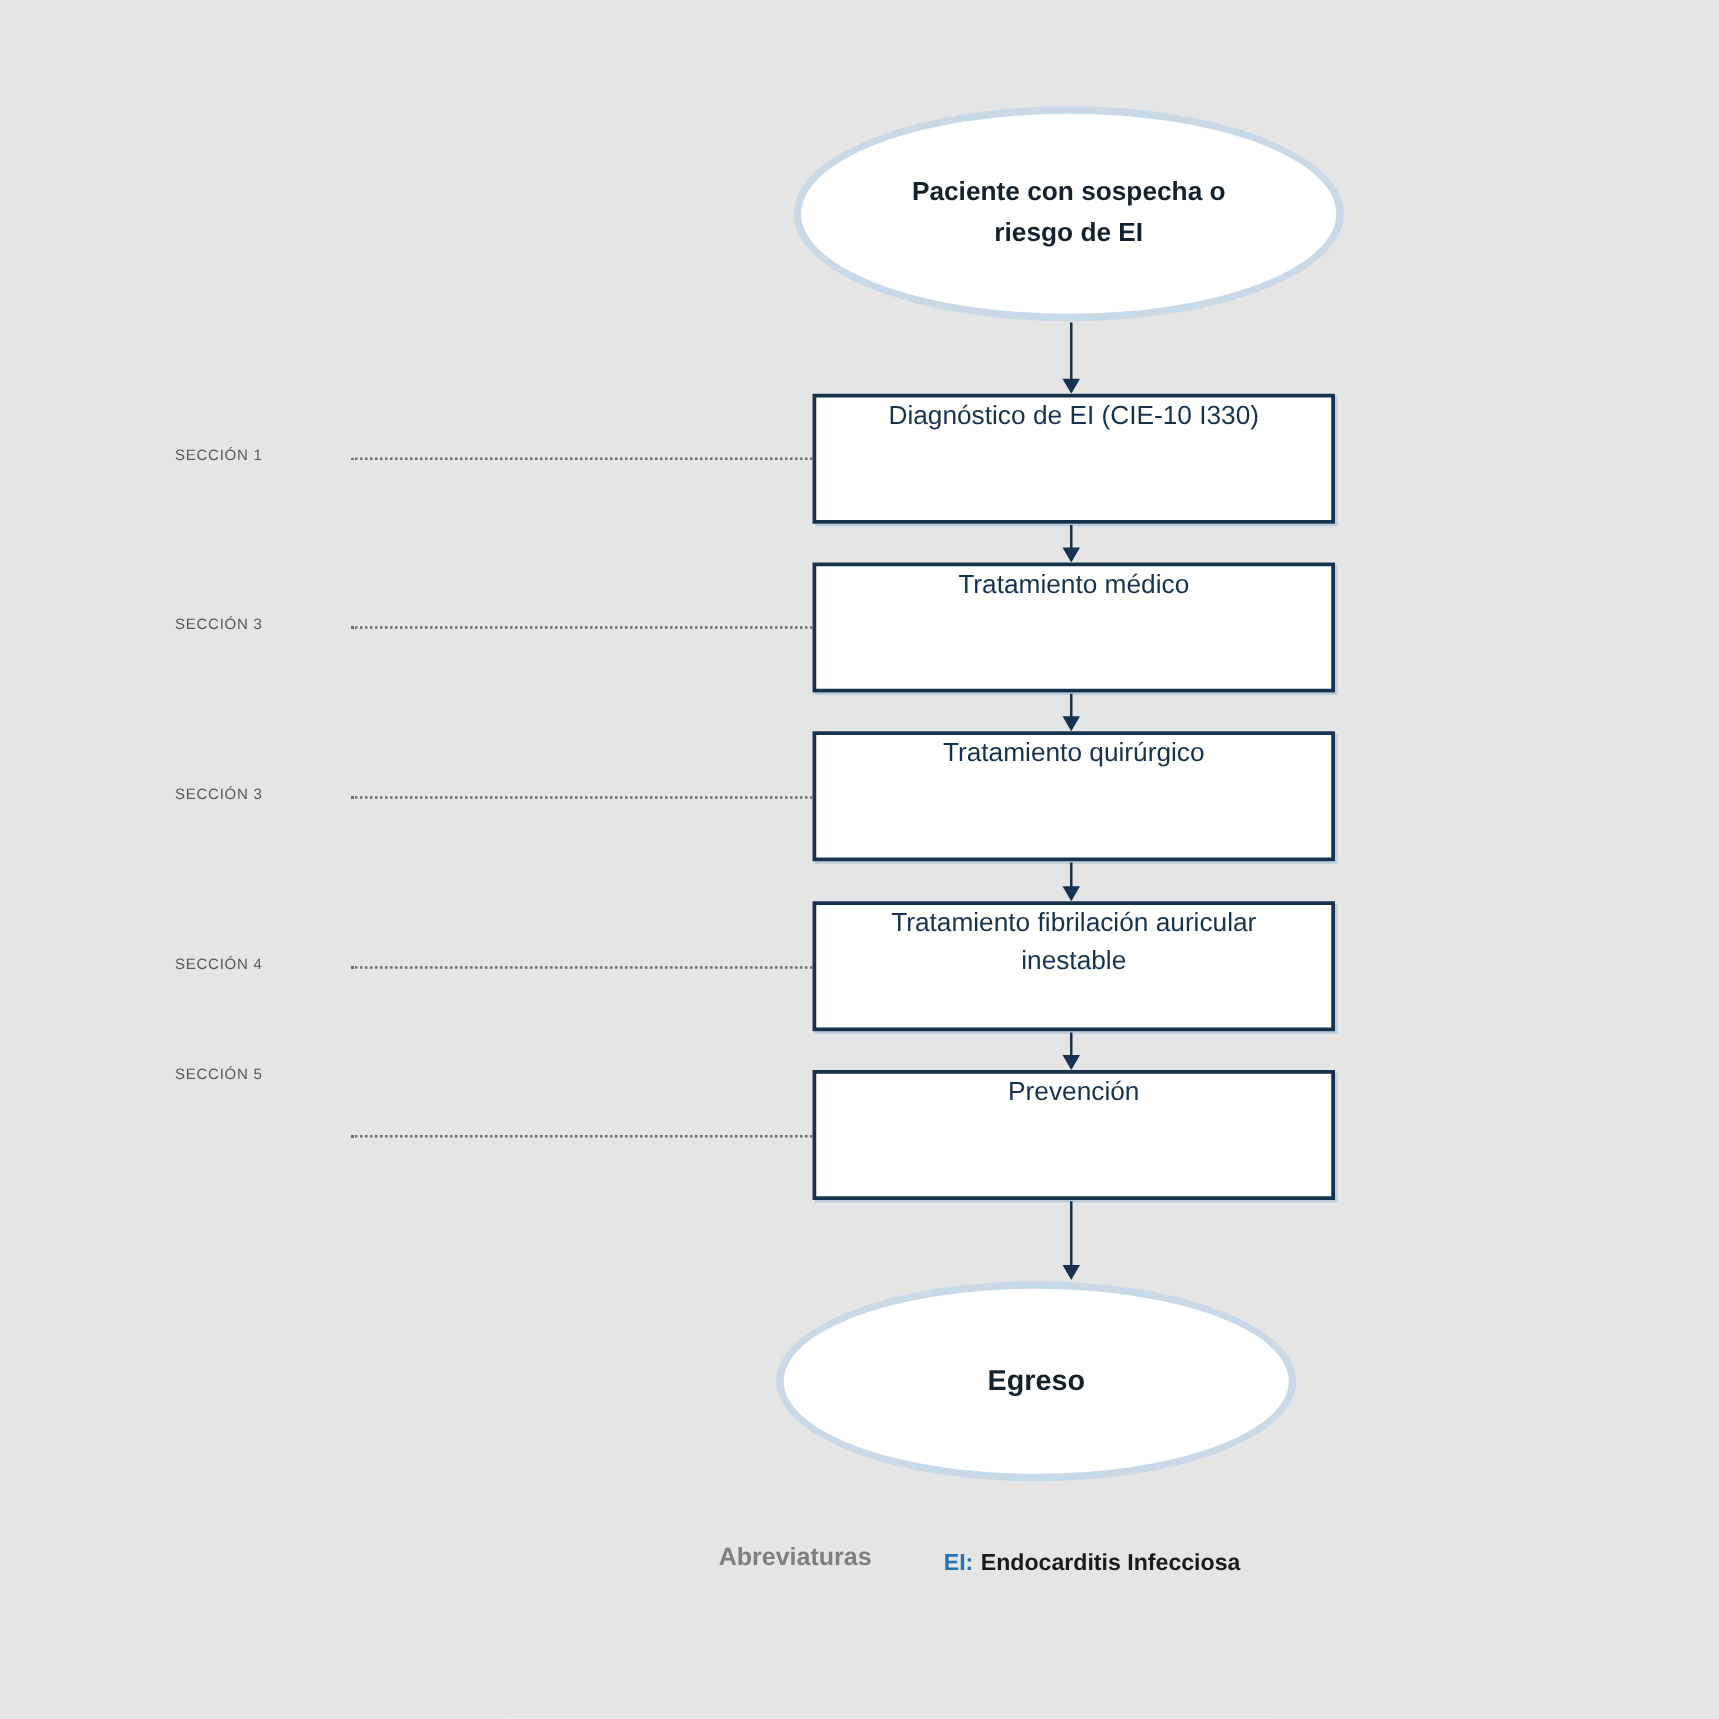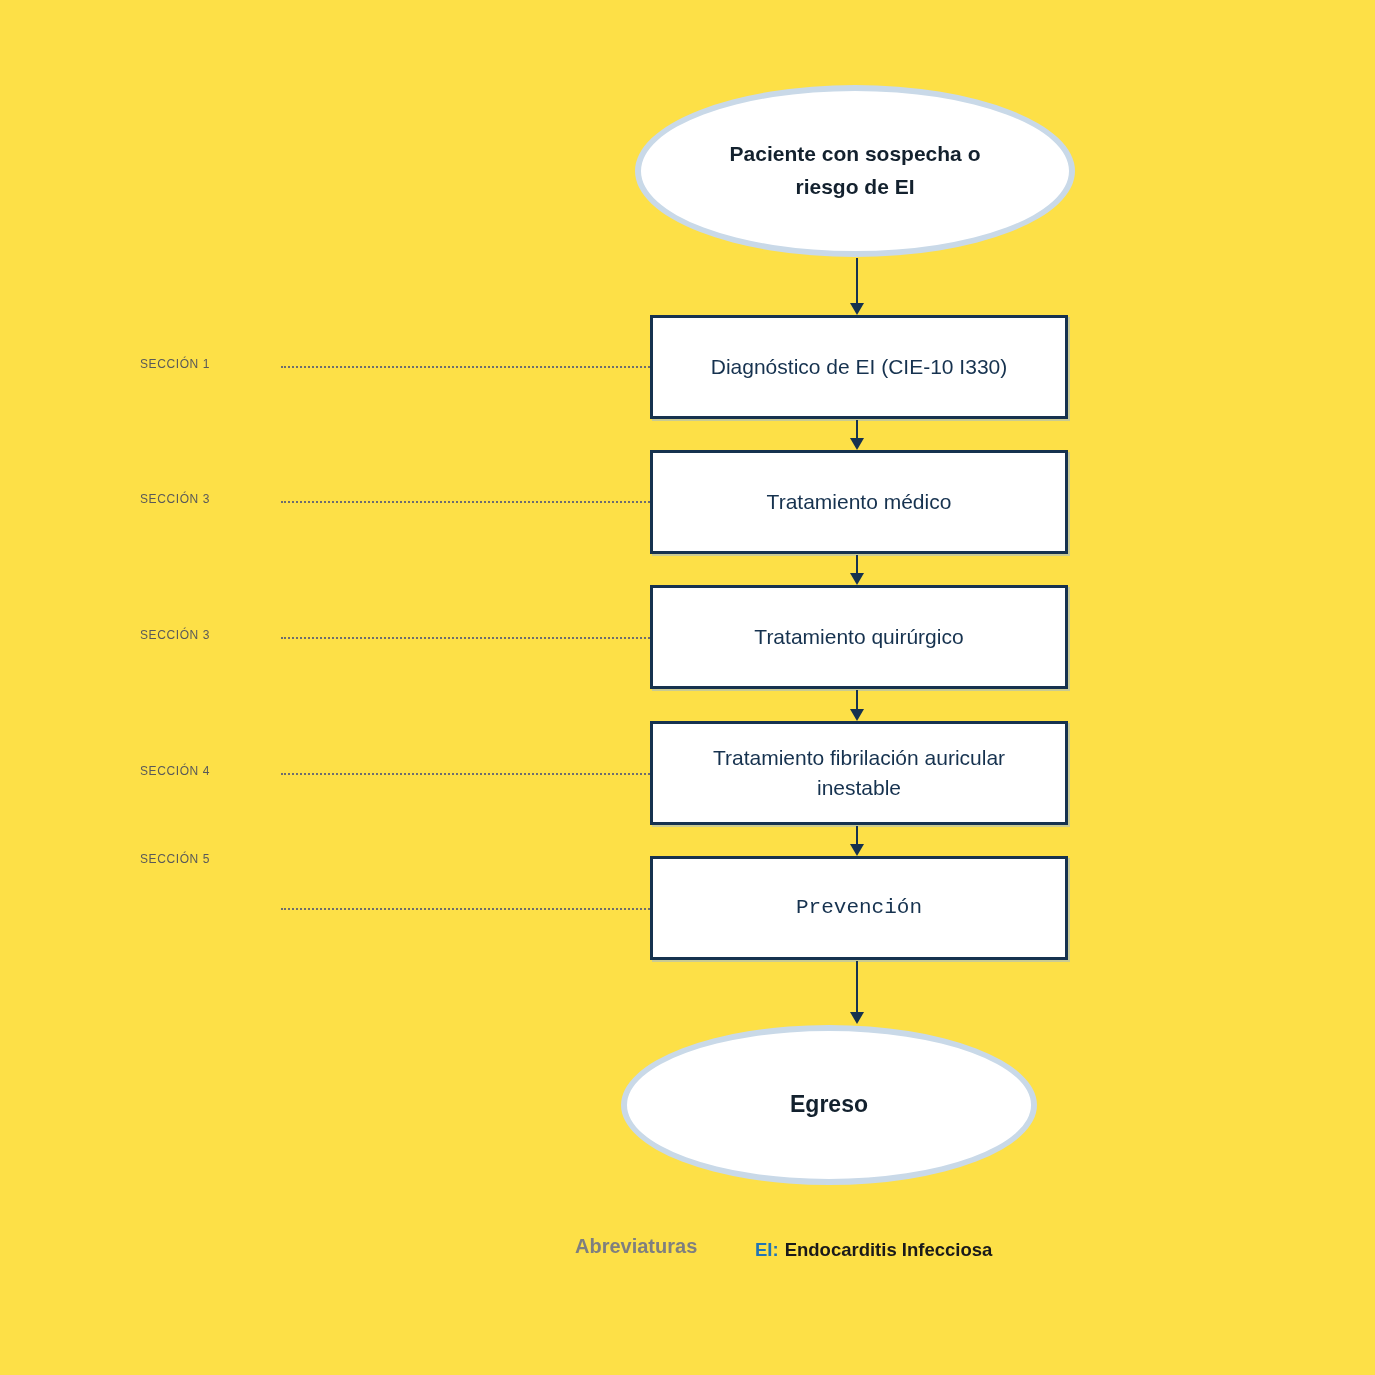--- a/index.html
+++ b/index.html
@@ -1,19 +1,19 @@
 <!DOCTYPE html>
 <html><head>
 <meta charset="utf-8">
 <style>
   html,body{margin:0;padding:0;background:#ffffff;}
   .canvas{
     position:relative;
     width:1375px;height:1375px;
-    background:#fde047;
+    background:#e5e5e5;
     font-family:"Liberation Sans", sans-serif;
     overflow:hidden;
   }
   
   .ellipse{
     position:absolute;
     border:6px solid #c9d9e8;
     border-radius:50%;
     background:#ffffff;
     display:flex;align-items:center;justify-content:center;
@@ -27,21 +27,21 @@
   }
   .ellipse.start{left:635px;top:85px;width:440px;height:172px;}
   .ellipse.end{left:621px;top:1025px;width:416px;height:160px;font-size:23px;}
   
   .pbox{
     position:absolute;
     left:650px;width:418px;height:104px;
     border:3px solid #16324f;
     background:#ffffff;
     box-sizing:border-box;
-    display:flex;align-items:center;justify-content:center;
+    display:flex;align-items:flex-start;justify-content:center;
     text-align:center;
     color:#16324f;
     font-size:21px;
     line-height:1.45;
     padding:0 28px;
     box-shadow:2px 2px 0 rgba(160,185,210,.55);
   }
   
   .arrow{
     position:absolute;
@@ -130,21 +130,21 @@
   <div class="section-label" style="top:764px;">SECCIÓN 4</div>
   <div class="leader" style="top:773px;"></div>
   <div class="pbox" style="top:721px;">
     <span>Tratamiento fibrilación auricular inestable</span>
   </div>
 
   <div class="arrow" style="top:826px;height:28px;"></div>
 
   <div class="section-label" style="top:852px;">SECCIÓN 5</div>
   <div class="leader" style="top:908px;"></div>
-  <div class="pbox" style="top:856px;font-family:Liberation Mono, monospace;">
+  <div class="pbox" style="top:856px;">
     <span>Prevención</span>
   </div>
 
   <div class="arrow" style="top:961px;height:61px;"></div>
 
   <div class="ellipse end">
     <span>Egreso</span>
   </div>
 
   <div class="abbrev-heading">Abreviaturas</div>

